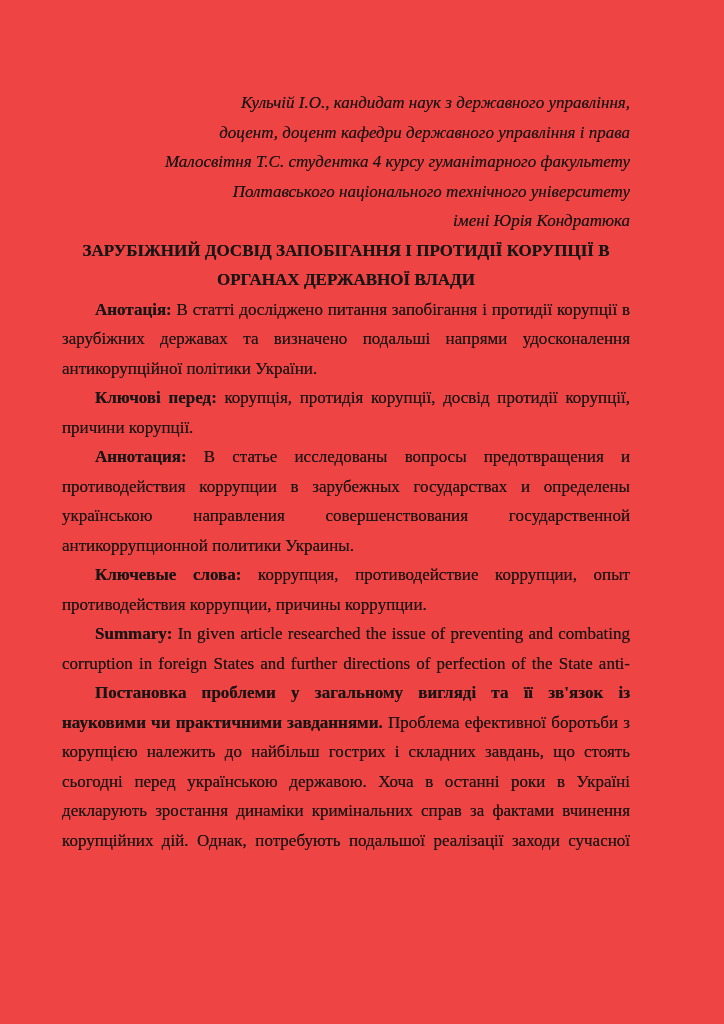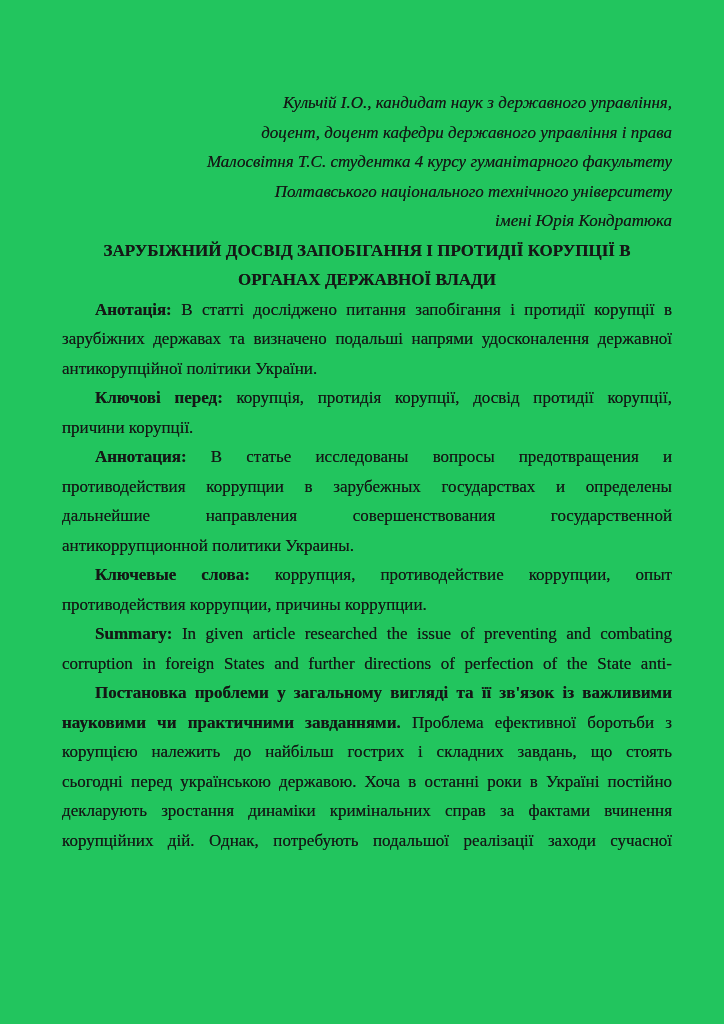--- a/index.html
+++ b/index.html
@@ -6,22 +6,22 @@
   html, body {
     margin: 0;
     padding: 0;
     background: #ffffff;
   }
   .page {
     position: relative;
     width: 724px;
     height: 1024px;
     box-sizing: border-box;
-    background: #22c55e;
-    padding: 88px 52px 0 62px;
+    background: #ef4444;
+    padding: 88px 94px 0 62px;
     overflow: hidden;
     font-family: "Liberation Serif", "DejaVu Serif", serif;
     font-size: 17px;
     line-height: 29.5px;
     color: #161616;
     
     text-shadow: 0 0 0.45px rgba(0,0,0,0.6);
   }
   .line {
     height: 29.5px;
@@ -83,21 +83,21 @@
   </section>
 
   <section>
     <div class="line j ind"><span class="b">Ключові перед:</span><span> корупція, протидія корупції, досвід протидії корупції,</span></div>
     <div class="line l"><span>причини корупції.</span></div>
   </section>
 
   <section>
     <div class="line j ind"><span class="b">Аннотация:</span><span> В статье исследованы вопросы предотвращения и</span></div>
     <div class="line j"><span>противодействия коррупции в зарубежных государствах и определены</span></div>
-    <div class="line j"><span>дальнейшие направления совершенствования государственной</span></div>
+    <div class="line j"><span>українською направления совершенствования государственной</span></div>
     <div class="line l"><span>антикоррупционной политики Украины.</span></div>
   </section>
 
   <section>
     <div class="line j ind"><span class="b">Ключевые слова:</span><span> коррупция, противодействие коррупции, опыт</span></div>
     <div class="line l"><span>противодействия коррупции, причины коррупции.</span></div>
   </section>
 
   <section>
     <div class="line j ind"><span class="b">Summary:</span><span> In given article researched the issue of preventing and combating</span></div>

